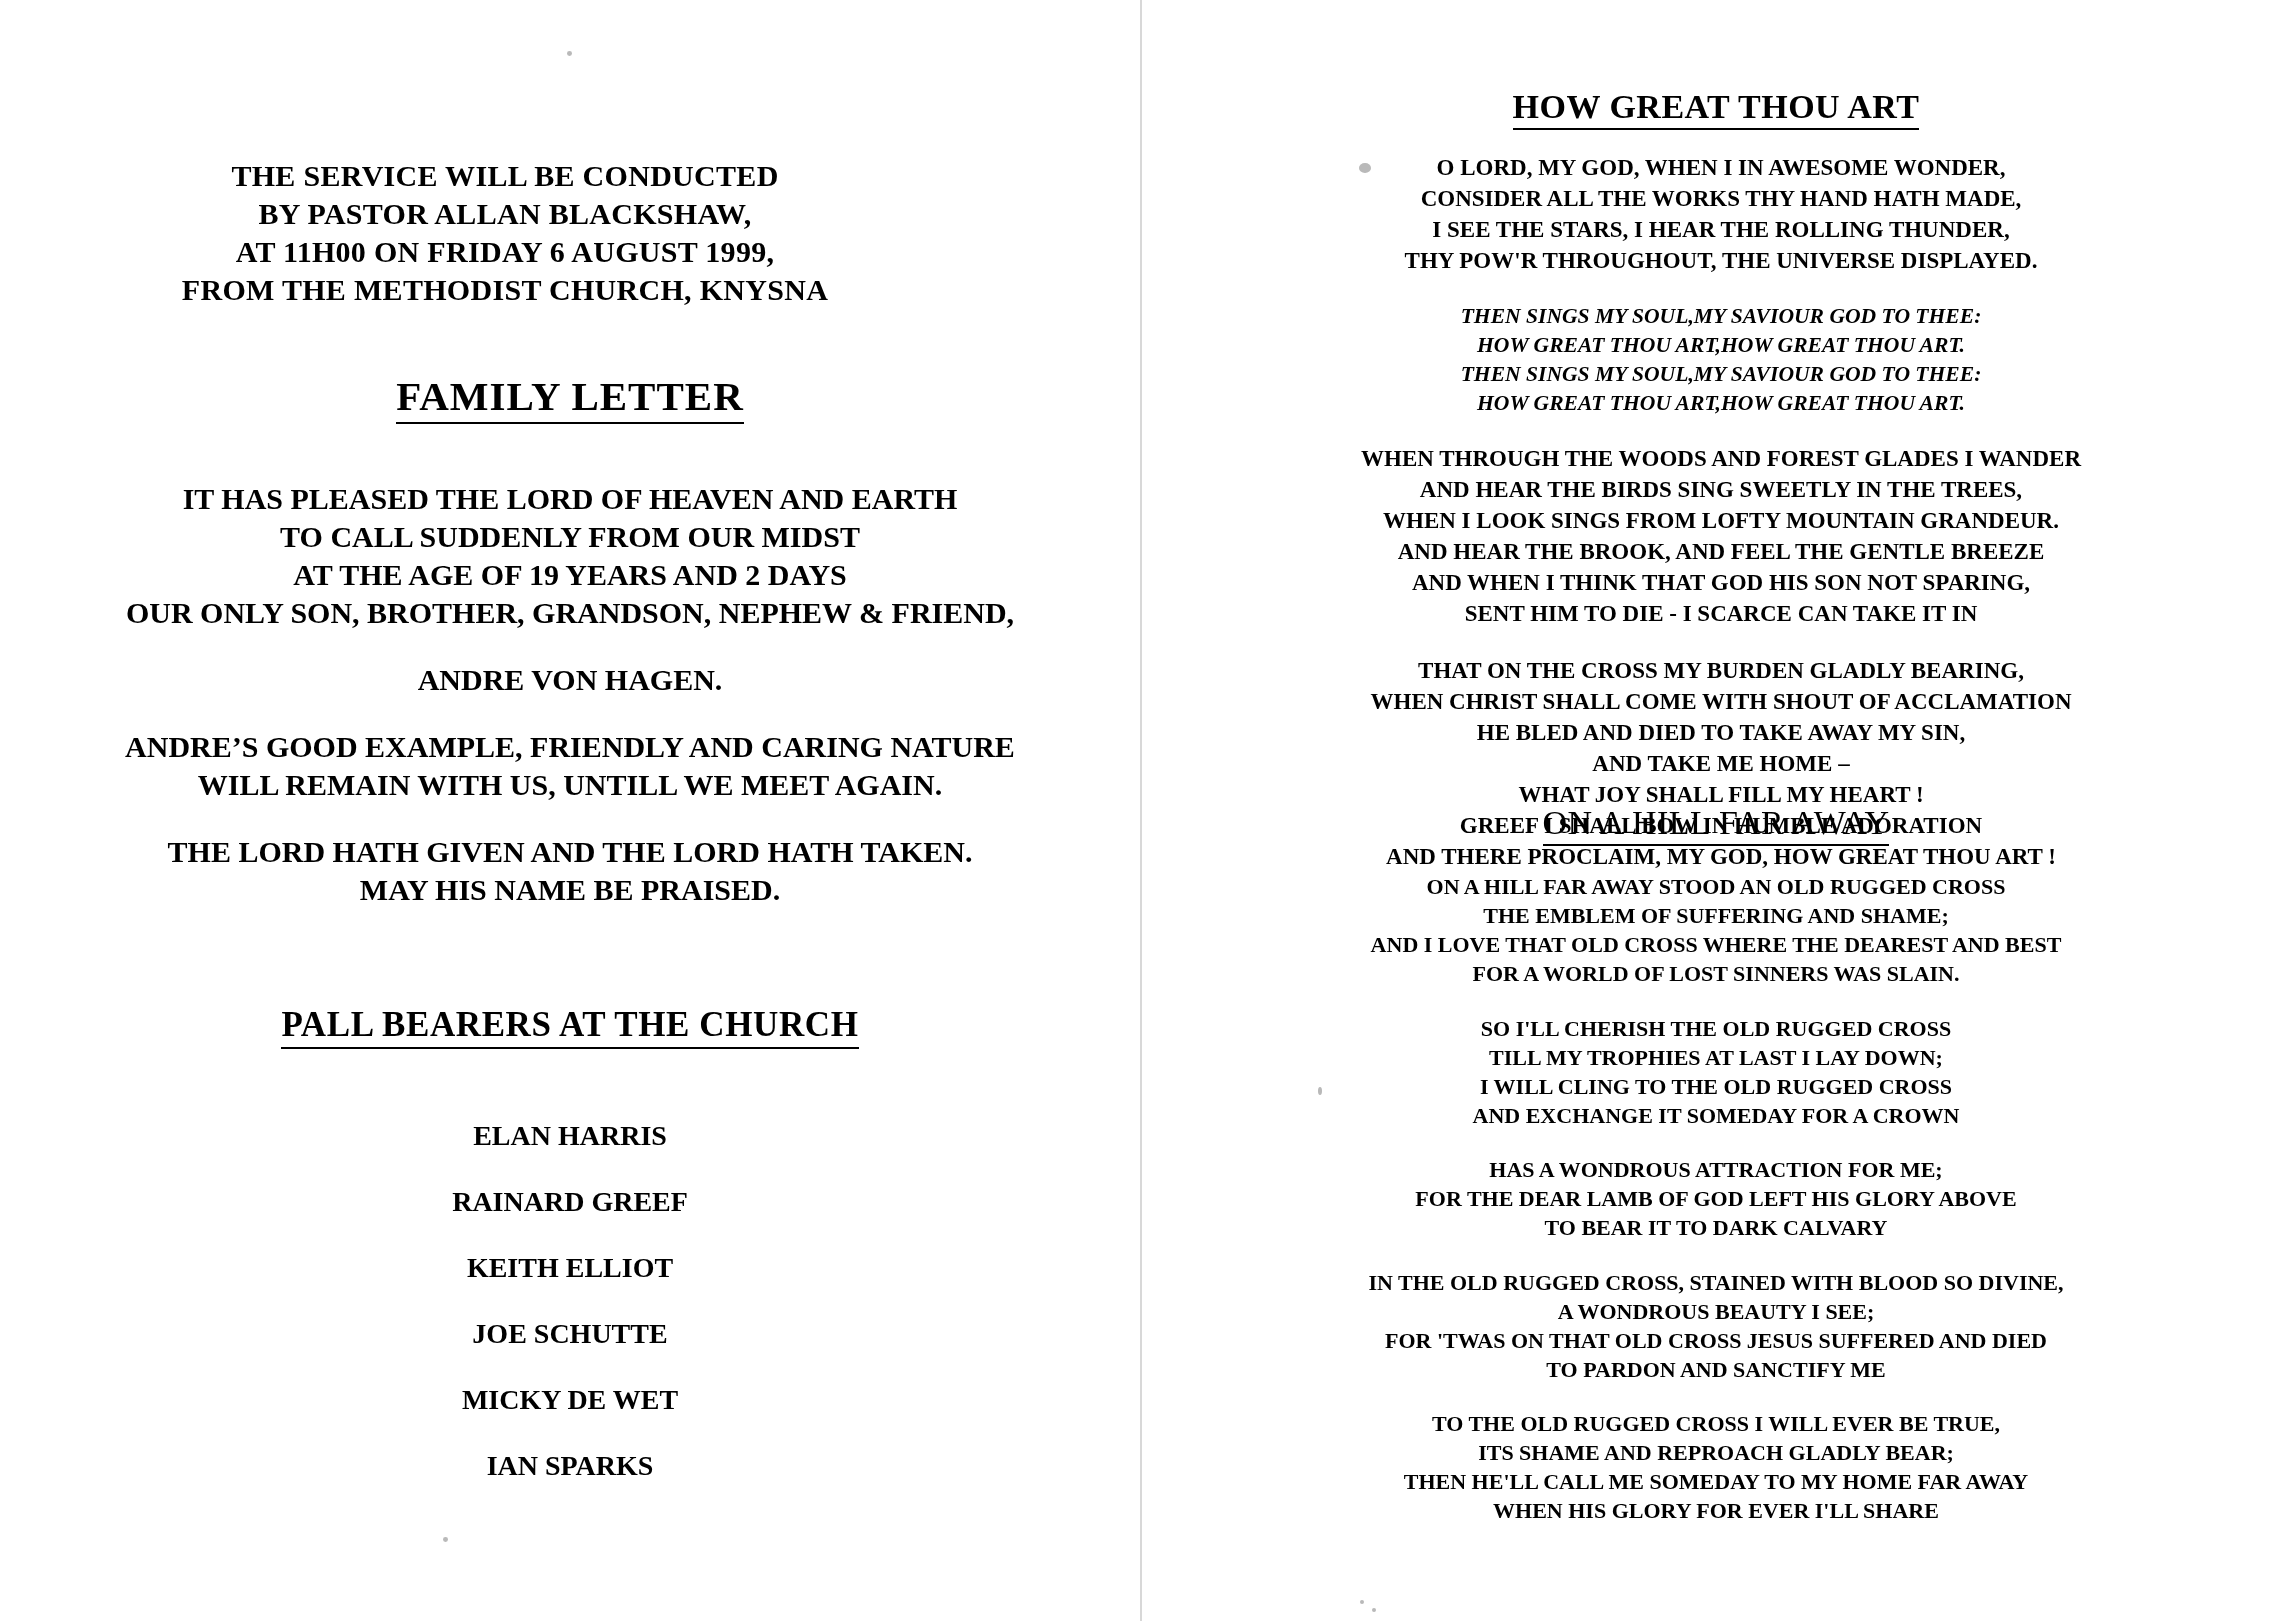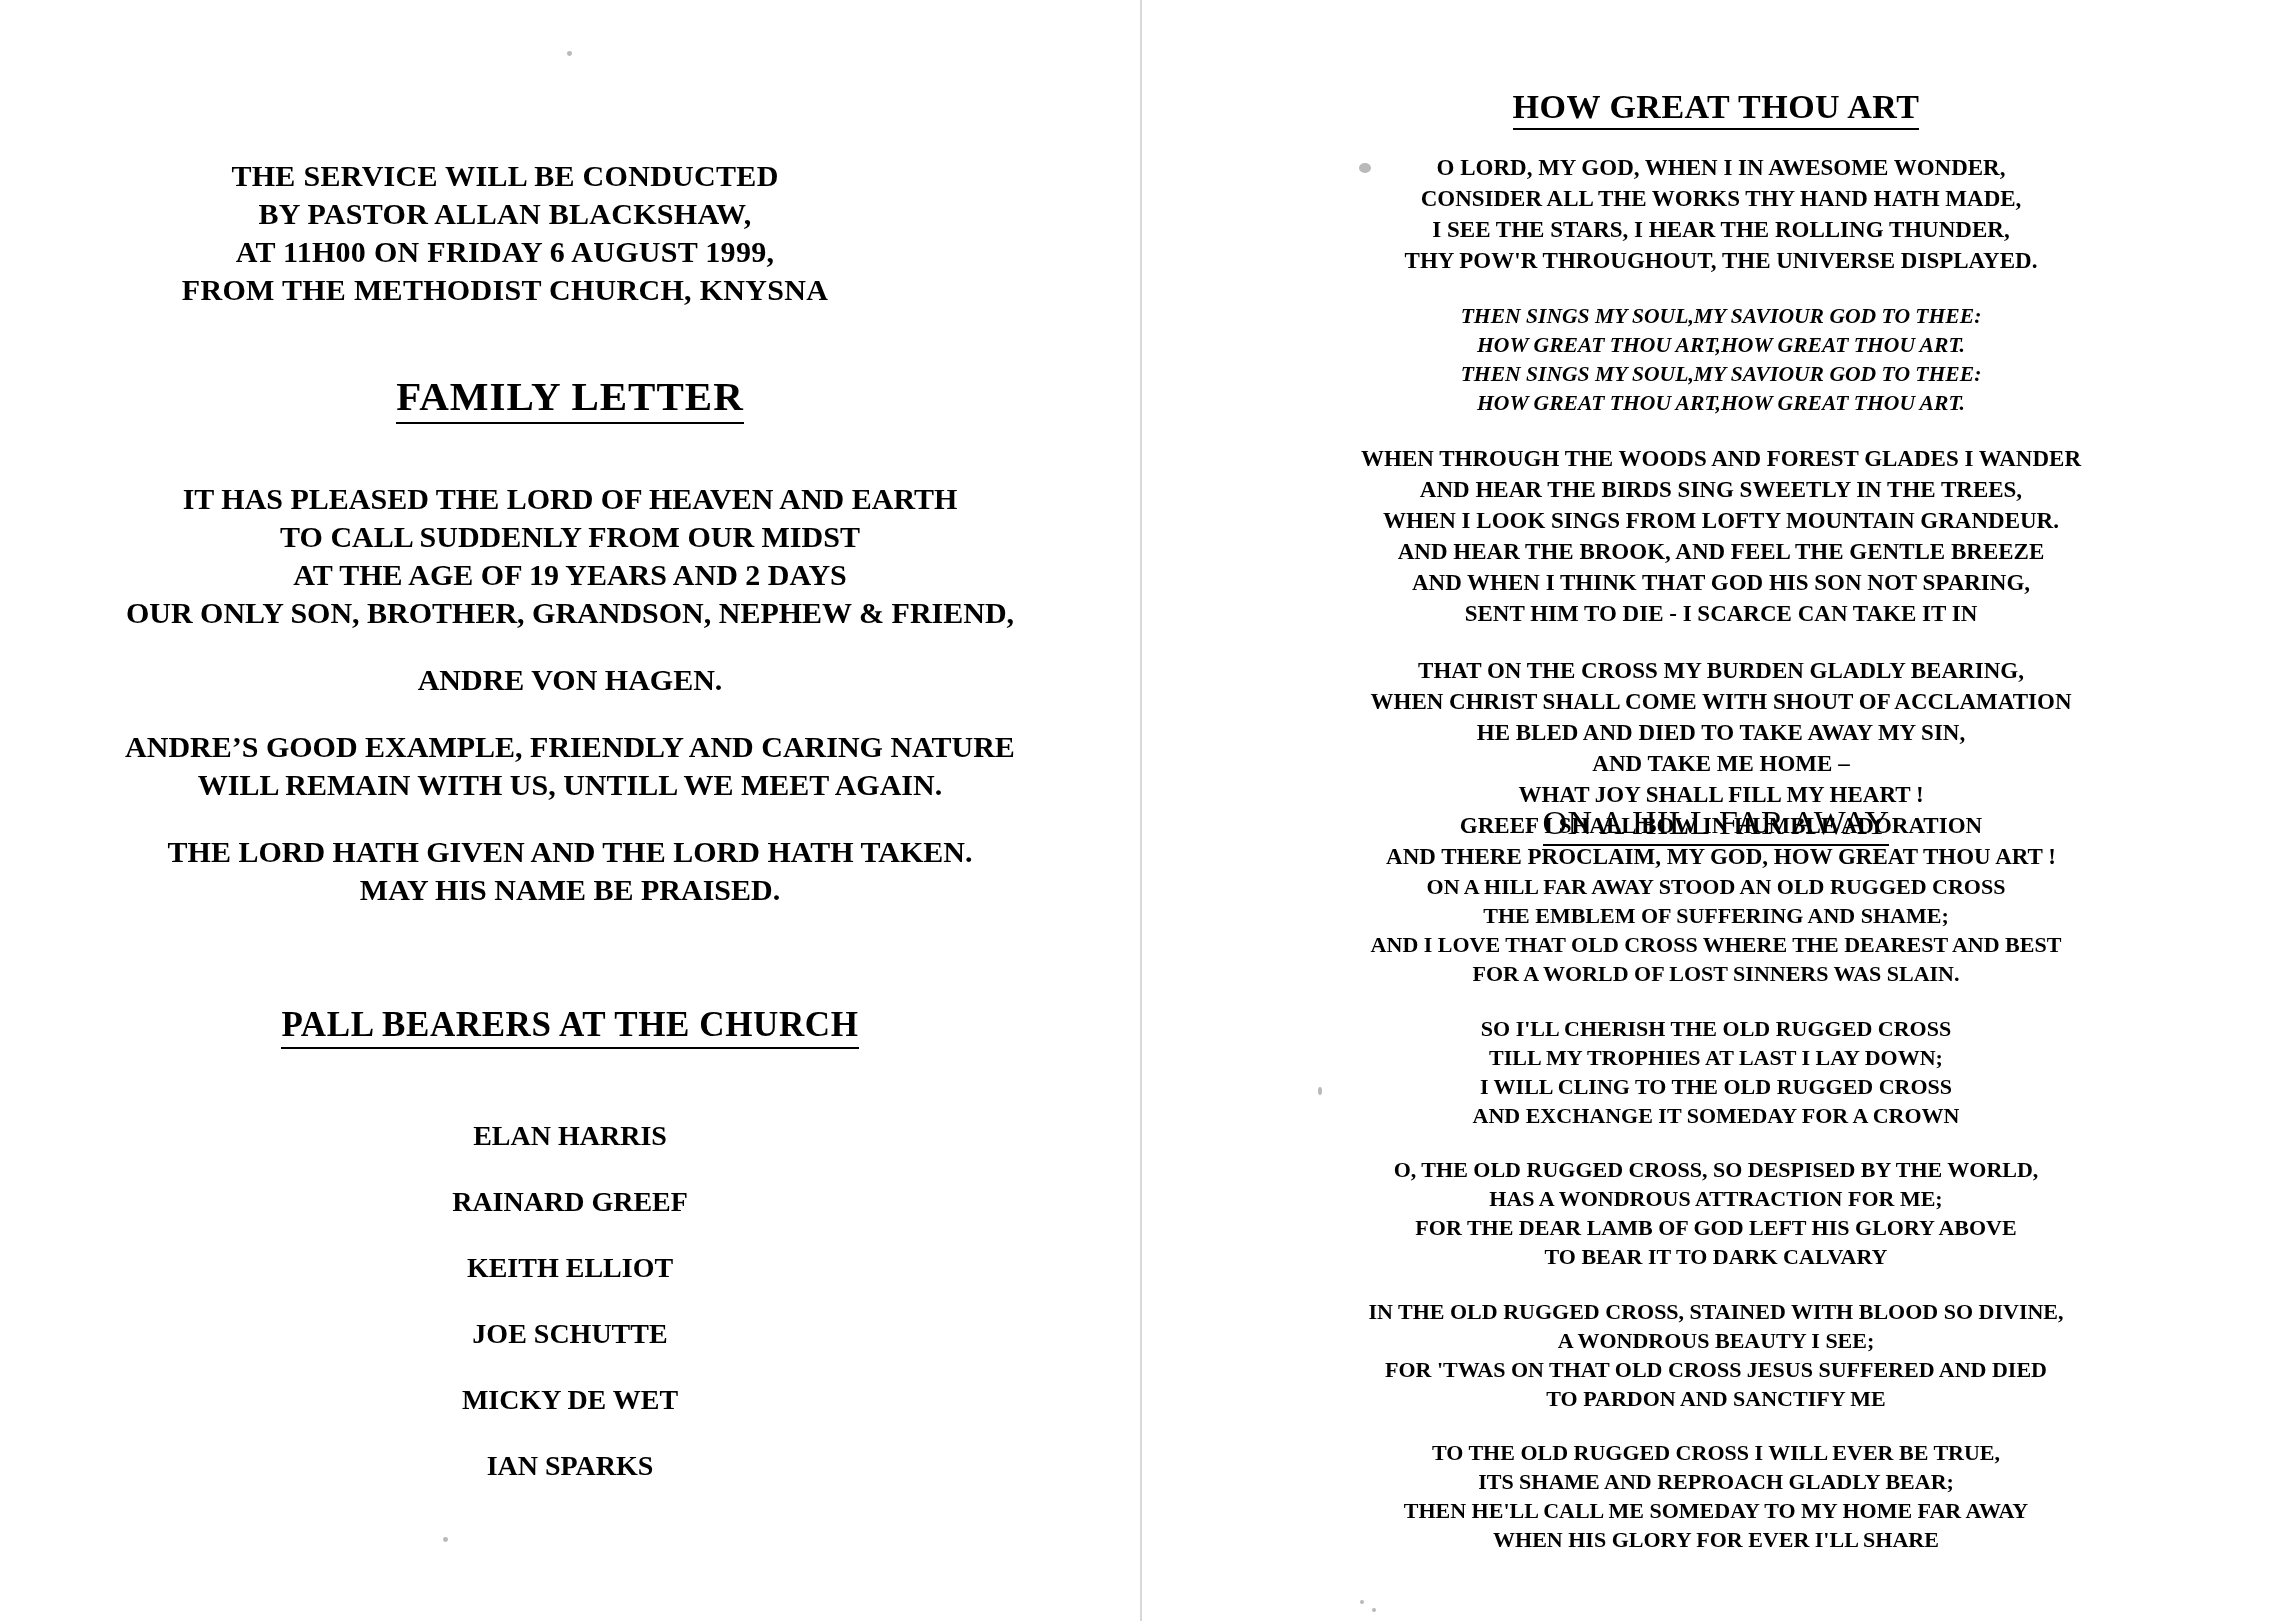--- a/index.html
+++ b/index.html
@@ -281,21 +281,20 @@
         <div>AND I LOVE THAT OLD CROSS WHERE THE DEAREST AND BEST</div>
         <div>FOR A WORLD OF LOST SINNERS WAS SLAIN.</div>
       </div>
       <div class="stanza">
         <div>SO I'LL CHERISH THE OLD RUGGED CROSS</div>
         <div>TILL MY TROPHIES AT LAST I LAY DOWN;</div>
         <div>I WILL CLING TO THE OLD RUGGED CROSS</div>
         <div>AND EXCHANGE IT SOMEDAY FOR A CROWN</div>
       </div>
       <div class="stanza">
-        <div>O, THE OLD RUGGED CROSS, SO DESPISED BY THE WORLD,</div>
         <div>HAS A WONDROUS ATTRACTION FOR ME;</div>
         <div>FOR THE DEAR LAMB OF GOD LEFT HIS GLORY ABOVE</div>
         <div>TO BEAR IT TO DARK CALVARY</div>
       </div>
       <div class="stanza">
         <div>IN THE OLD RUGGED CROSS, STAINED WITH BLOOD SO DIVINE,</div>
         <div>A WONDROUS BEAUTY I SEE;</div>
         <div>FOR 'TWAS ON THAT OLD CROSS JESUS SUFFERED AND DIED</div>
         <div>TO PARDON AND SANCTIFY ME</div>
       </div>

